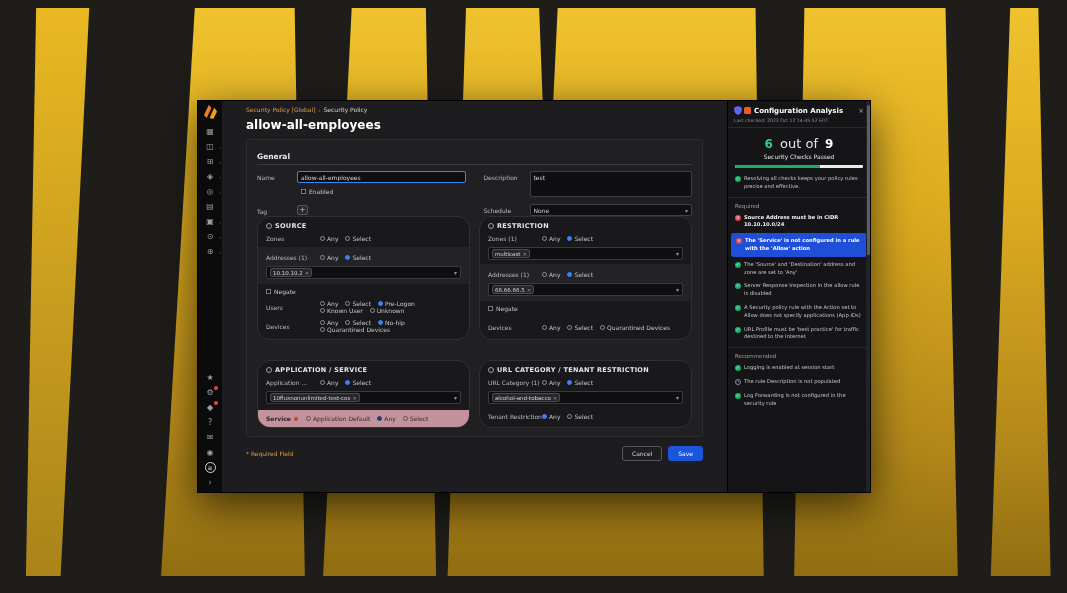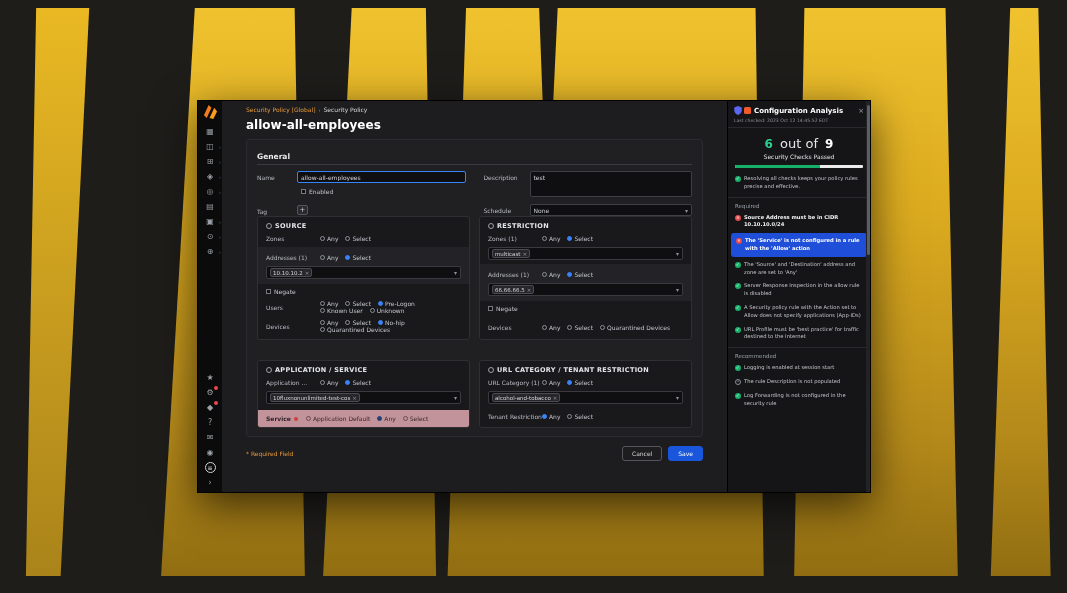--- a/index.html
+++ b/index.html
@@ -53,21 +53,21 @@
   .caret{margin-left:auto;color:#8a8f98;font-size:6px;}
   .chk-row{display:flex;align-items:center;margin:5px 0 0 44px;}
   .chk-row.nol{margin-left:0;margin-top:4px;}
   .chk{width:5px;height:5px;border:1px solid #77797e;background:#101012;display:inline-block;margin-right:3px;flex:none;cursor:pointer;}
   .chk-label{font-size:6px;color:#c3c6cc;}
   .tag-add{width:11px;height:10px;background:#2a2a2e;border:1px solid #55555c;border-radius:2px;color:#c9ccd1;font-size:7px;line-height:7px;padding:0;cursor:pointer;}
 
   
   .panels{display:grid;grid-template-columns:1fr 1fr;gap:9px;}
   .panels + .panels{margin-top:20px;}
-  .panel{background:#19191c;border:1px solid #2f2f34;border-radius:3px;padding:5px 8px 6px;overflow:hidden;}
+  .panel{background:#19191c;border:1px solid #2f2f34;border-radius:13px;padding:5px 8px 6px;overflow:hidden;}
   .p-h{display:flex;align-items:center;gap:3px;font-size:6.5px;font-weight:bold;color:#e3e5e8;letter-spacing:.3px;margin-bottom:4px;}
   .p-ic{width:6px;height:6px;border:1px solid #9aa0a6;border-radius:50%;display:inline-block;flex:none;}
   .prow{display:flex;align-items:center;margin:5px 0;}
   .plabel{flex:none;width:54px;font-size:6px;color:#b9bcc2;}
   .opts{display:flex;align-items:center;flex-wrap:wrap;}
   .opt{display:inline-flex;align-items:center;margin-right:7px;cursor:pointer;}
   .radio{display:inline-block;width:5px;height:5px;border:1px solid #8a8f98;border-radius:50%;margin-right:2px;flex:none;}
   .radio.checked{background:#3b82f6;border-color:#3b82f6;}
   .olbl{font-size:6px;color:#c3c6cc;white-space:nowrap;}
   .sub{background:#232327;margin:4px -8px;padding:2px 8px 4px;}

